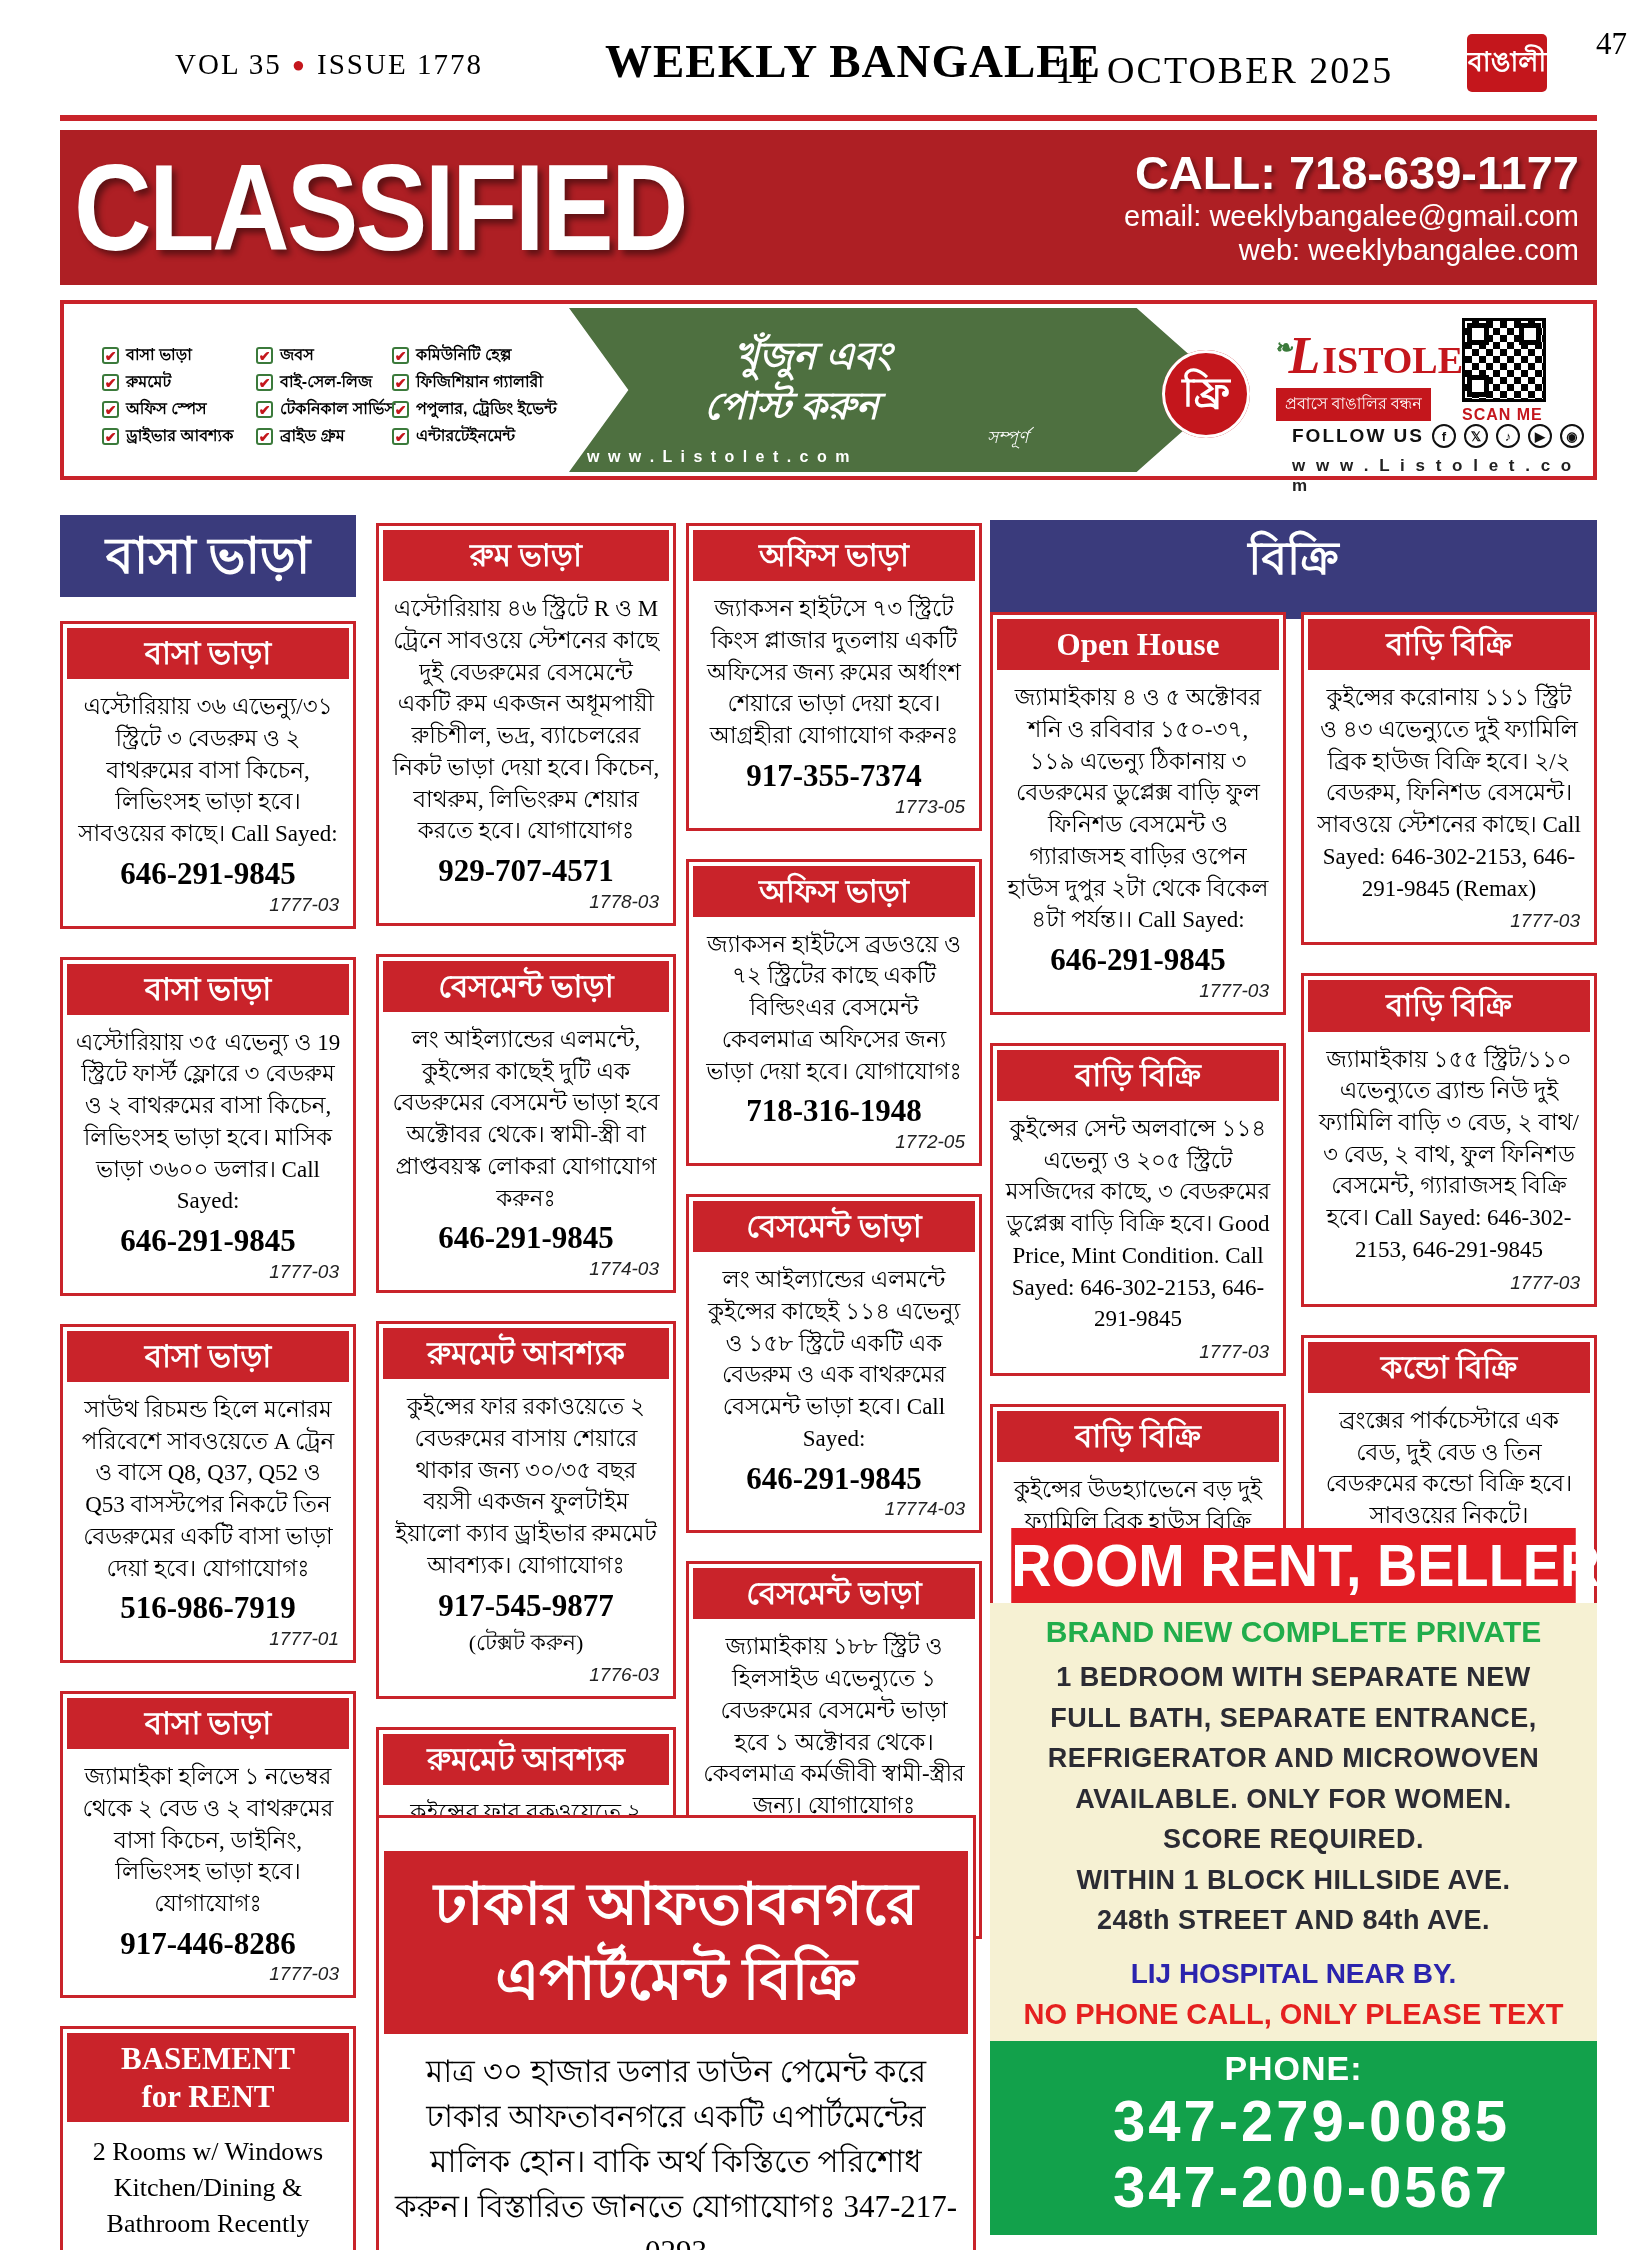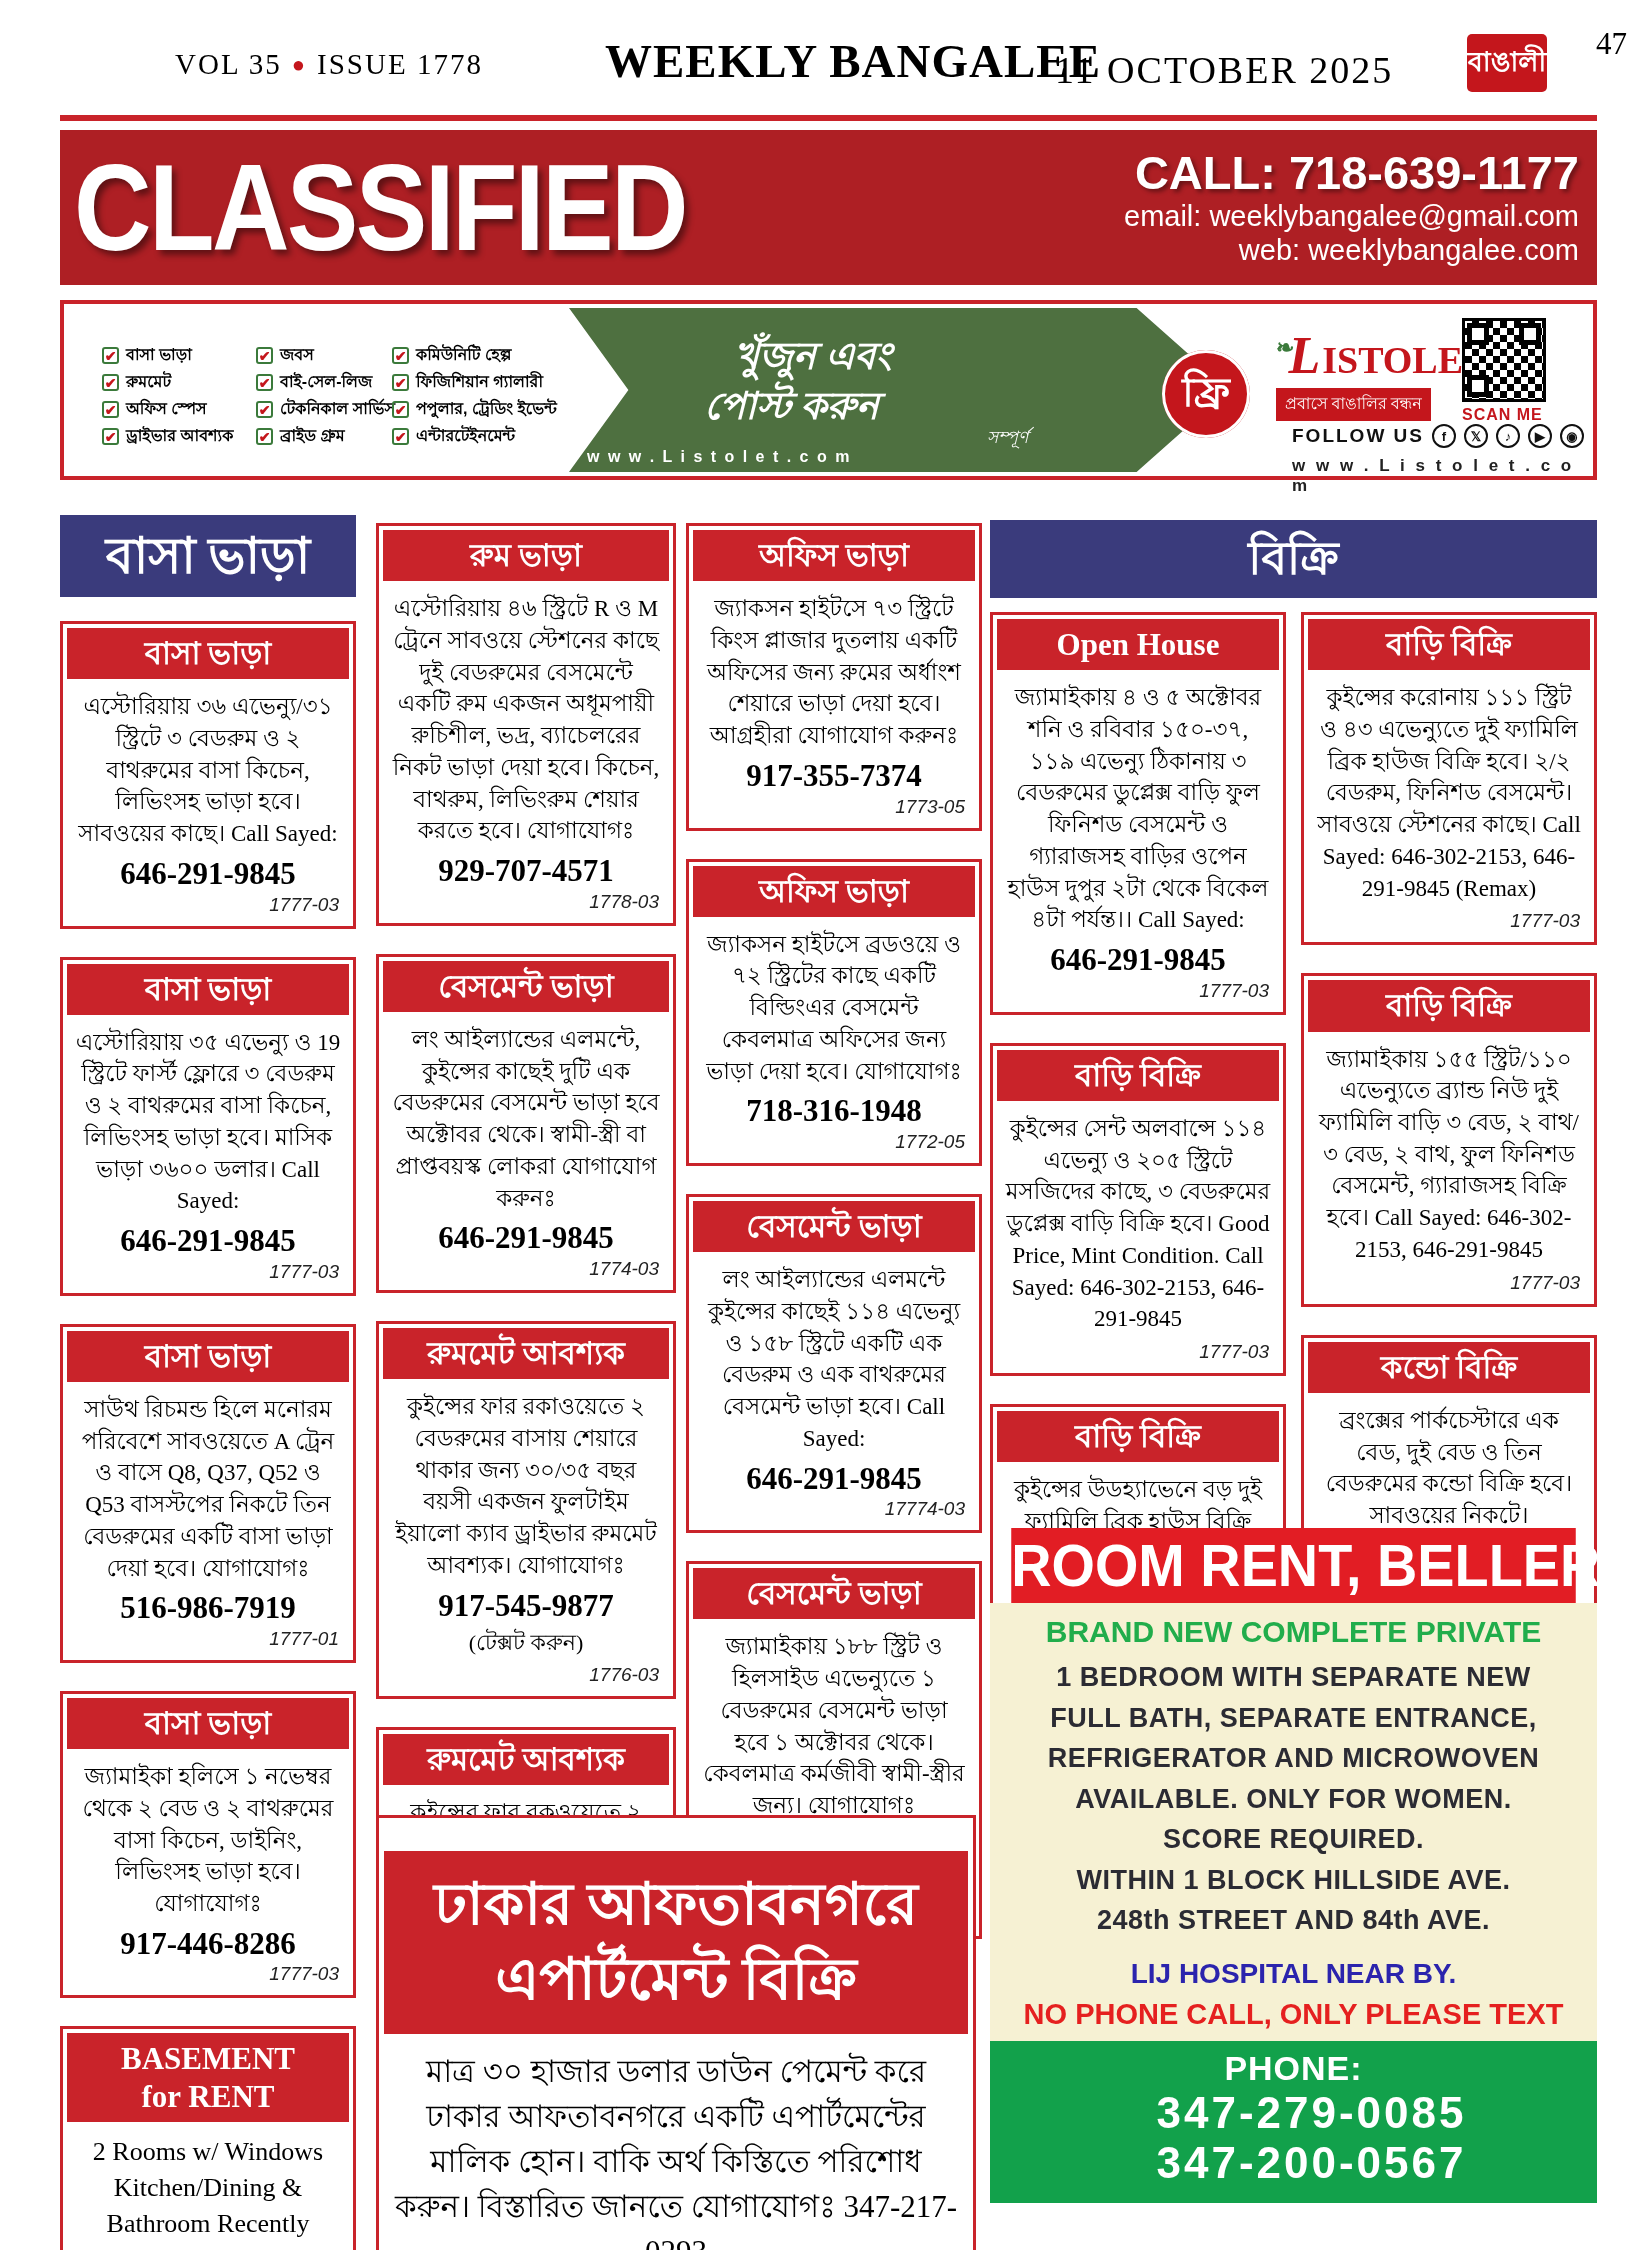--- a/index.html
+++ b/index.html
@@ -78,21 +78,21 @@
 
   
   .col{position:absolute;width:296px;}
   #col1{left:60px;top:515px;}
   #col2{left:376px;top:523px;width:300px;}
   #col3{left:686px;top:523px;}
   #col4{left:990px;top:612px;}
   #col5{left:1301px;top:612px;}
   .sec-head{background:var(--navy);color:#fff;text-align:center;font-weight:bold;}
   .rent-head{height:82px;line-height:82px;font-size:50px;margin-bottom:24px;}
-  .sale-head{position:absolute;left:990px;top:520px;width:607px;height:78px;line-height:78px;font-size:46px;}
+  .sale-head{position:absolute;left:990px;top:520px;width:607px;height:99px;line-height:78px;font-size:46px;}
   .ad{border:3px solid var(--red);background:#fff;padding:4px;margin-bottom:28px;}
   .ad-head{background:var(--red);color:#fff;text-align:center;font-weight:bold;font-size:31px;
            padding:7px 4px;line-height:1.2;white-space:pre-line;}
   .ad-body{padding:12px 8px 4px;text-align:center;font-size:23px;line-height:1.38;}
   .ad-phone{text-align:center;font-weight:bold;font-size:31px;line-height:1.15;margin-top:2px;}
   .ad-note{text-align:center;font-size:22px;margin-top:2px;}
   .ad-ref{text-align:right;font-style:italic;font-size:19px;padding:2px 10px 6px;
           font-family:"Liberation Sans",sans-serif;color:#222;}
   .ad-phone:empty,.ad-note:empty{display:none;}
 
@@ -107,21 +107,21 @@
   .bellerose{position:absolute;left:990px;top:1528px;width:607px;font-family:"Liberation Sans",sans-serif;}
   .bel-head{background:var(--bel-red);color:#fff;text-align:center;font-weight:900;font-size:60px;
             padding:6px 0;line-height:1.05;transform:scaleX(.93);transform-origin:center;white-space:nowrap;}
   .bel-body{background:var(--cream);text-align:center;padding:12px 6px 10px;font-weight:bold;}
   .bel-sub{color:#21ad4b;font-size:30px;margin-bottom:8px;}
   .bel-line{color:#2b2b33;font-size:27px;line-height:1.5;letter-spacing:.5px;}
   .bel-hosp{color:#2b24ad;font-size:28px;margin-top:17px;}
   .bel-warn{color:#e5201f;font-size:29px;margin-top:8px;}
   .bel-foot{background:var(--bel-green);color:#fff;text-align:center;padding:8px 0 14px;}
   .bel-phlabel{font-size:34px;font-weight:bold;letter-spacing:1px;}
-  .bel-phone{font-size:44px;font-weight:900;letter-spacing:3px;line-height:1.15;margin-left:36px;}
+  .bel-phone{font-size:58px;font-weight:900;letter-spacing:3px;line-height:1.15;margin-left:36px;}
 </style>
 </head>
 <body>
 
 <div id="page">
 
   <div class="hdr-vol">
     <span>VOL 35</span><span class="dot">●</span><span>ISSUE 1778</span>
   </div>
   <div class="hdr-mast">WEEKLY BANGALEE</div>

